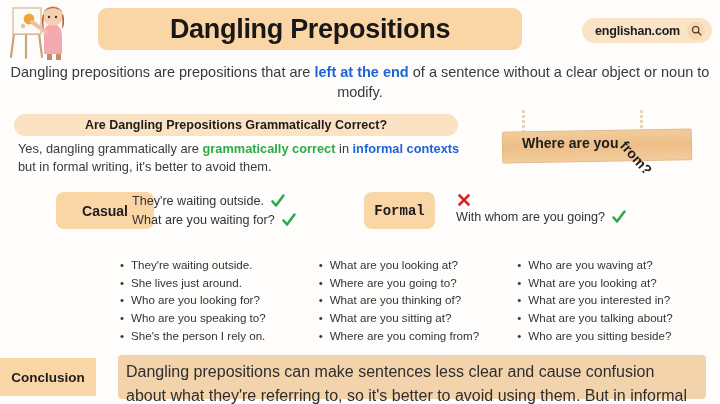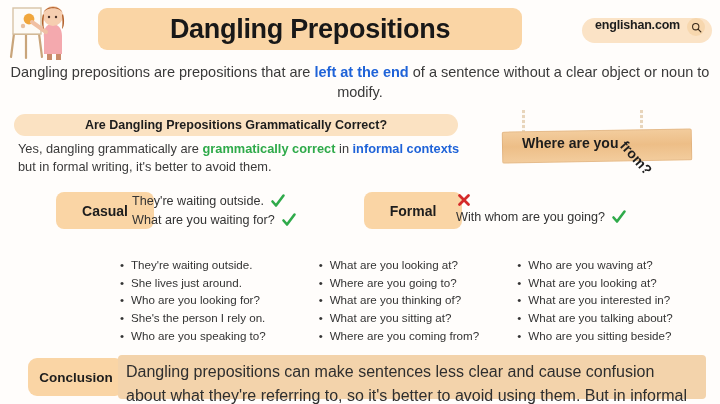--- a/index.html
+++ b/index.html
@@ -51,21 +51,21 @@
     white-space: nowrap;
   }
   .logo-pill {
     position: absolute;
     right: 16px; top: 18px;
     height: 25px;
     padding: 0 7px 0 13px;
     background: #fbe3c6;
     border-radius: 14px;
     display: flex;
-    align-items: flex-start;
+    align-items: center;
     gap: 7px;
   }
   .logo-text {
     font-size: 12.5px;
     font-weight: bold;
     color: #1d1d1d;
     letter-spacing: -0.2px;
   }
   .logo-search {
     width: 18px; height: 18px;
@@ -164,21 +164,21 @@
     display: flex;
     align-items: center;
     justify-content: center;
   }
   .tagbox span {
     font-size: 14px;
     font-weight: bold;
     color: #1d1d1d;
   }
   .cas-box { left: 44px; top: 192px; width: 98px; height: 37px; margin-left: 12px; }
-  .for-box { left: 364px; top: 192px; width: 98px; height: 37px; }
+  .for-box { left: 364px; top: 192px; width: 71px; height: 37px; font-family: Liberation Mono, monospace; }
 
   .ex-lines {
     position: absolute;
     font-size: 12.6px;
     line-height: 1.48;
     color: #333;
   }
   .cas-lines { left: 132px; top: 192px; }
   .for-lines { left: 456px; top: 192px; }
   .ex-lines .row { display: flex; align-items: center; gap: 6px; white-space: nowrap; }
@@ -224,24 +224,24 @@
   .ex-col li::before {
     content: "•";
     position: absolute;
     left: -11px;
     color: #333;
   }
 
   
   .concl-box {
     position: absolute;
-    left: 28px; top: 358px;
+    left: 0; top: 358px;
     width: 96px; height: 38px;
     background: #fad5a5;
-    border-radius: 9px;
+    border-radius: 0;
     display: flex;
     align-items: center;
     justify-content: center;
   }
   .concl-box span {
     font-size: 13.5px;
     font-weight: bold;
     color: #1d1d1d;
   }
   .concl-text {
@@ -375,22 +375,22 @@
       </span>
     </div>
   </div>
 
   <div class="ex-cols">
     <div class="ex-col">
       <ul>
         <li>They're waiting outside.</li>
         <li>She lives just around.</li>
         <li>Who are you looking for?</li>
+        <li>Who are you speaking to?</li>
         <li>She's the person I rely on.</li>
-        <li>Who are you speaking to?</li>
       </ul>
     </div>
     <div class="ex-col">
       <ul>
         <li>What are you looking at?</li>
         <li>Where are you going to?</li>
         <li>What are you thinking of?</li>
         <li>What are you sitting at?</li>
         <li>Where are you coming from?</li>
       </ul>

